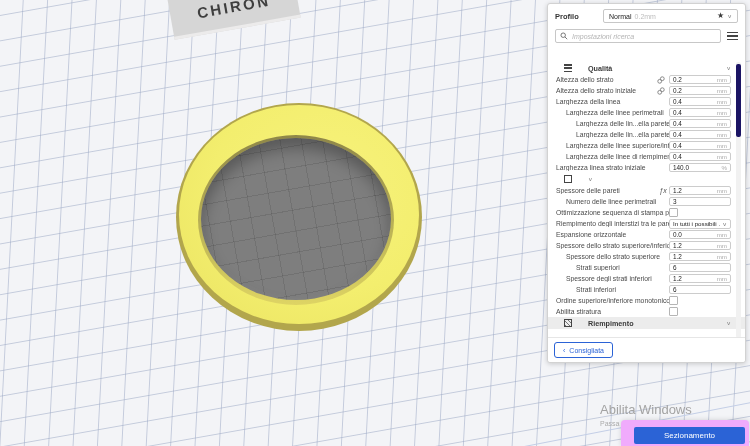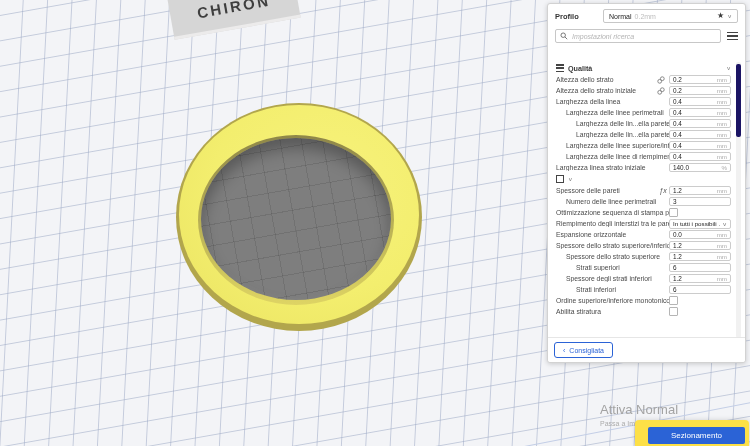--- a/index.html
+++ b/index.html
@@ -79,21 +79,21 @@
     flex:1;height:12px;border:1px solid #c7c7c7;border-radius:2px;background:#fff;
     display:flex;align-items:center;padding:0 4px;gap:4px;
   }
   .search-ph{color:#b3b3b3;font-style:italic;}
   .menu-bars{width:11px;height:8px;
     background:repeating-linear-gradient(to bottom,#444 0 1.4px,transparent 1.4px 3.3px);}
   
   .list{position:absolute;top:58px;left:0;right:0;height:276px;overflow:hidden;}
   .scroll-track{position:absolute;top:58px;right:4px;width:5px;height:276px;background:#f1f1f1;border-radius:2px;}
   .scroll-thumb{position:absolute;top:60px;right:4px;width:5px;height:73px;background:#1b1464;border-radius:2px;}
-  .section-row{display:flex;align-items:center;height:12px;gap:4px;padding:0 14px 0 8px;}
+  .section-row{display:flex;align-items:center;height:12px;gap:16px;padding:0 14px 0 16px;}
   .section-row.partial{background:#ececec;}
   .section-label{font-weight:bold;font-size:7.2px;color:#3a3a3a;flex:1;}
   .cat-icon{width:8px;height:8px;flex:0 0 8px;}
   .icon-quality{background:repeating-linear-gradient(to bottom,#444 0 1.5px,transparent 1.5px 3.4px);}
   .icon-walls{box-sizing:border-box;border:1.5px solid #444;background:#fff;}
   .icon-topbottom{box-sizing:border-box;border-top:2px solid #444;border-bottom:2px solid #444;
     background:repeating-linear-gradient(to bottom,#bbb 0 1px,transparent 1px 2.5px);}
   .icon-infill{box-sizing:border-box;border:1px solid #444;
     background:repeating-linear-gradient(45deg,#777 0 1px,transparent 1px 3px);}
   .setting-row{display:flex;align-items:center;height:11px;padding:0 14px 0 8px;}
@@ -114,21 +114,21 @@
   }
   .select-box .val{flex:1;font-size:6.2px;color:#222;white-space:nowrap;overflow:hidden;}
   
   .panel-footer{position:absolute;left:0;right:0;bottom:0;height:24px;border-top:1px solid #e6e6e6;
     display:flex;align-items:center;padding:0 6px;background:#fff;border-radius:0 0 3px 3px;}
   .recommended-btn{
     display:flex;align-items:center;gap:4px;height:14px;padding:0 8px;
     border:1px solid var(--accent);border-radius:3px;color:var(--accent);background:#fff;font-size:7px;
   }
   
-  .action-wrap{position:absolute;right:1px;bottom:0;width:114px;height:26px;background:#fde047;
+  .action-wrap{position:absolute;right:1px;bottom:0;width:128px;height:26px;background:#f0abfc;
     border-radius:4px 4px 0 0;box-shadow:0 0 5px rgba(0,0,0,.15);}
   .slice-btn{position:absolute;left:13px;right:4px;bottom:2px;height:17px;background:var(--accent);
     color:#fff;font-size:8px;display:flex;align-items:center;justify-content:center;border-radius:2px;}
   svg{display:block;}
 </style>
 </head>
 <body>
 
 <div class="viewport">
   <div class="plate"></div>
@@ -136,21 +136,21 @@
   <div class="nameplate">
     <span>CHIRON</span>
   </div>
   <div class="model">
     <div class="ring-wall"></div>
     <div class="ring-top"></div>
     <div class="hole-wall"></div>
     <div class="hole"></div>
   </div>
   <div class="watermark">
-    <div class="wm1">Attiva Normal</div>
+    <div class="wm1">Abilita Windows</div>
     <div class="wm2">Passa a Impostazioni per attivare Windows.</div>
   </div>
 </div>
 
 <div class="panel">
 
   <div class="profile-row">
     <span class="profile-label">Profilo</span>
     <div class="profile-select">
       <span class="profile-name">Normal</span>
@@ -368,20 +368,25 @@
         <div class="ctrl">
           <div class="checkbox"></div>
         </div>
       </div>
       <div class="setting-row">
         <span class="setting-label" style="padding-left: 0px;">Abilita stiratura</span>
         <div class="ctrl">
           <div class="checkbox"></div>
         </div>
       </div>
+      <div class="section-row partial">
+        <span class="cat-icon icon-infill"></span>
+        <span class="section-label">Riempimento</span>
+        <span class="chev">∨</span>
+      </div>
     </div>
   <div class="scroll-track"></div>
   <div class="scroll-thumb"></div>
 
   <div class="panel-footer">
     <div class="recommended-btn">
       <span>‹</span>
       <span>Consigliata</span>
     </div>
   </div>

